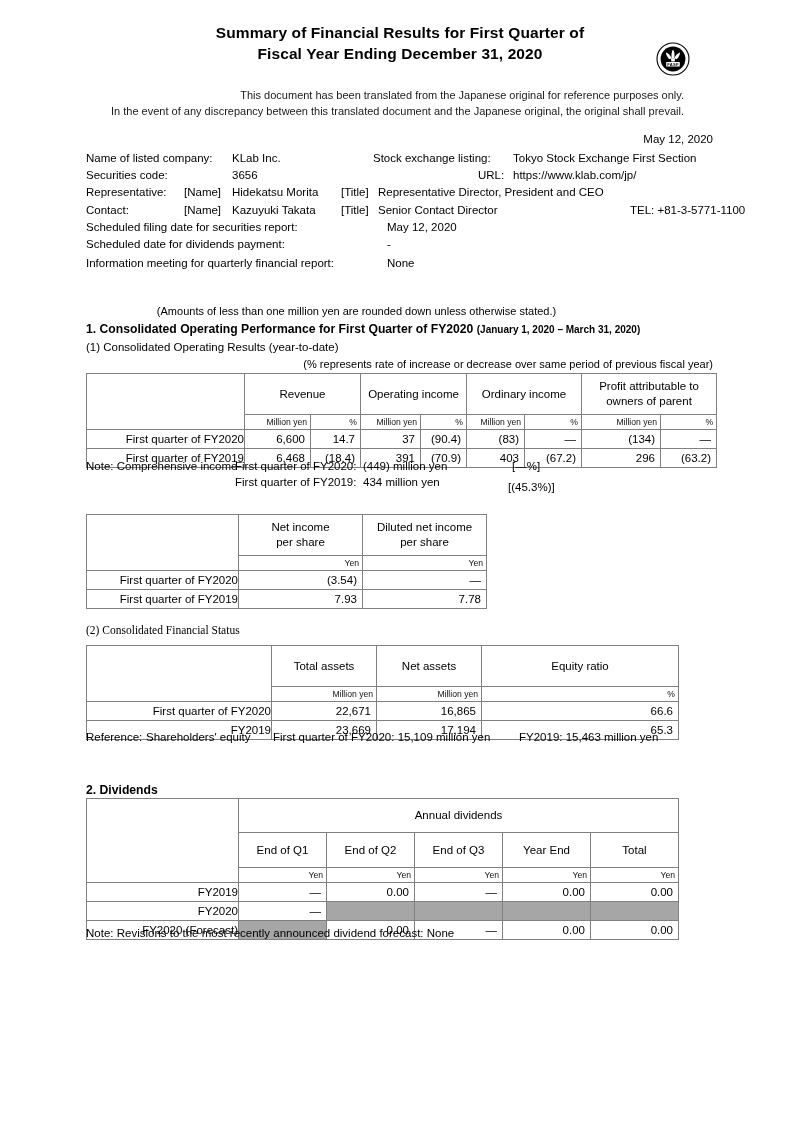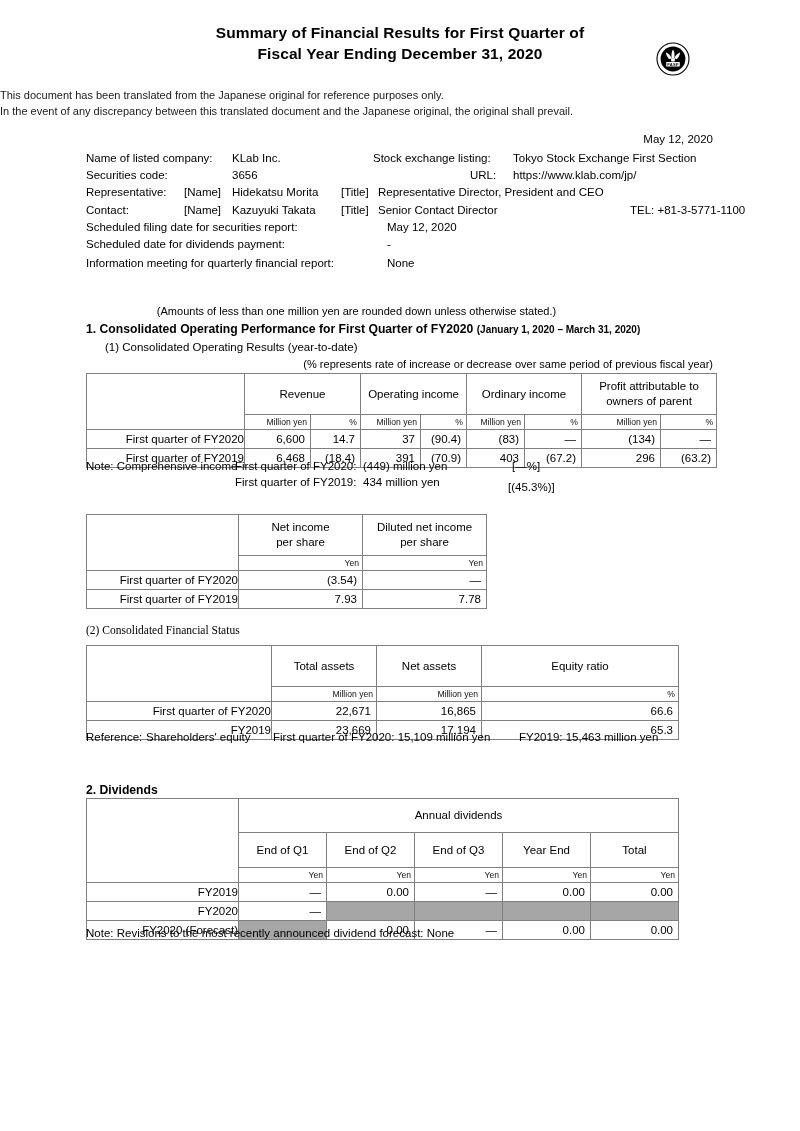--- a/index.html
+++ b/index.html
@@ -43,21 +43,21 @@
     top: 42px;
     width: 34px;
     height: 34px;
   }
 
   .translate-note {
     position: absolute;
     left: 0;
     top: 88px;
     width: 684px;
-    text-align: left;
+    text-align: right;
     font-size: 11px;
     line-height: 15.5px;
     color: #1a1a1a;
   }
 
   
   .date-line {
     position: absolute;
     left: 0;
     top: 133px;
@@ -198,21 +198,21 @@
   <div class="info">
     <div class="info-row">
       <span class="c" style="left:0">Name of listed company:</span>
       <span class="c" style="left:146px">KLab Inc.</span>
       <span class="c" style="left:287px">Stock exchange listing:</span>
       <span class="c" style="left:427px">Tokyo Stock Exchange First Section</span>
     </div>
     <div class="info-row">
       <span class="c" style="left:0">Securities code:</span>
       <span class="c" style="left:146px">3656</span>
-      <span class="c" style="left:384px">URL:</span>
+      <span class="c" style="left:392px">URL:</span>
       <span class="c" style="left:427px">https://www.klab.com/jp/</span>
     </div>
     <div class="info-row">
       <span class="c" style="left:0">Representative:</span>
       <span class="c" style="left:98px">[Name]</span>
       <span class="c" style="left:146px">Hidekatsu Morita</span>
       <span class="c" style="left:255px">[Title]</span>
       <span class="c" style="left:292px">Representative Director, President and CEO</span>
     </div>
     <div class="info-row">
@@ -236,21 +236,21 @@
       <span class="c" style="left:301px">None</span>
     </div>
   </div>
 
   <div class="amounts-note">(Amounts of less than one million yen are rounded down unless otherwise stated.)</div>
 
   <div class="sec-head" style="left:86px; top:322px;">
     <span>1. Consolidated Operating Performance for First Quarter of FY2020</span>
     <span class="paren">(January 1, 2020 – March 31, 2020)</span>
   </div>
-  <div class="sub-head" style="left:86px; top:341px;margin-left:19px;">(1) Consolidated Operating Results (year-to-date)</div>
+  <div class="sub-head" style="left:86px; top:341px;">(1) Consolidated Operating Results (year-to-date)</div>
   <div class="pct-note" style="left:0; top:358px;">(% represents rate of increase or decrease over same period of previous fiscal year)</div>
 
   <table class="ft" style="left:86px; top:373px; width:630px;">
     <colgroup>
       <col style="width:158px">
         <col style="width:66px">
         <col style="width:50px">
       <col style="width:60px">
         <col style="width:46px">
       <col style="width:58px">

